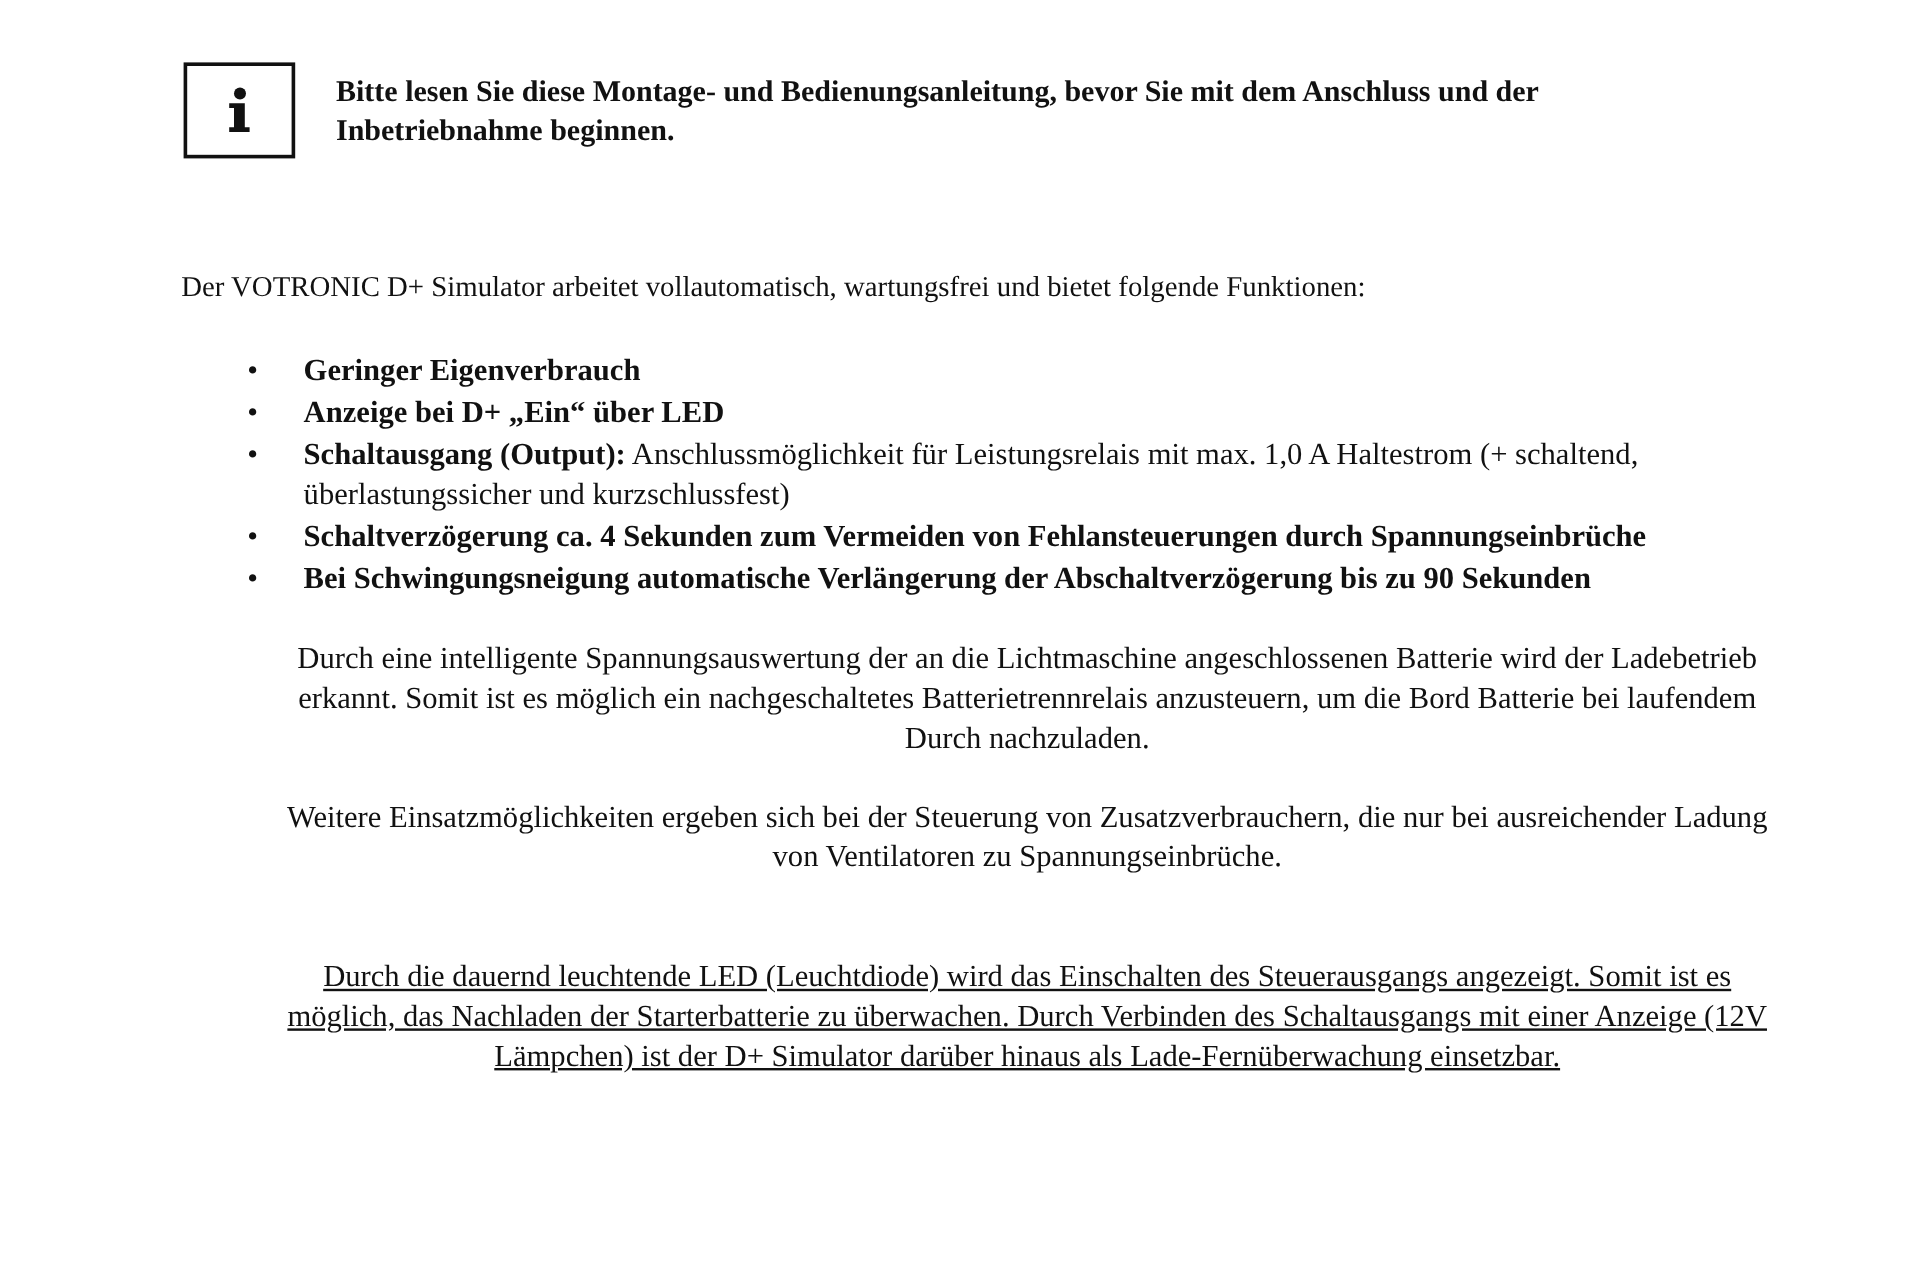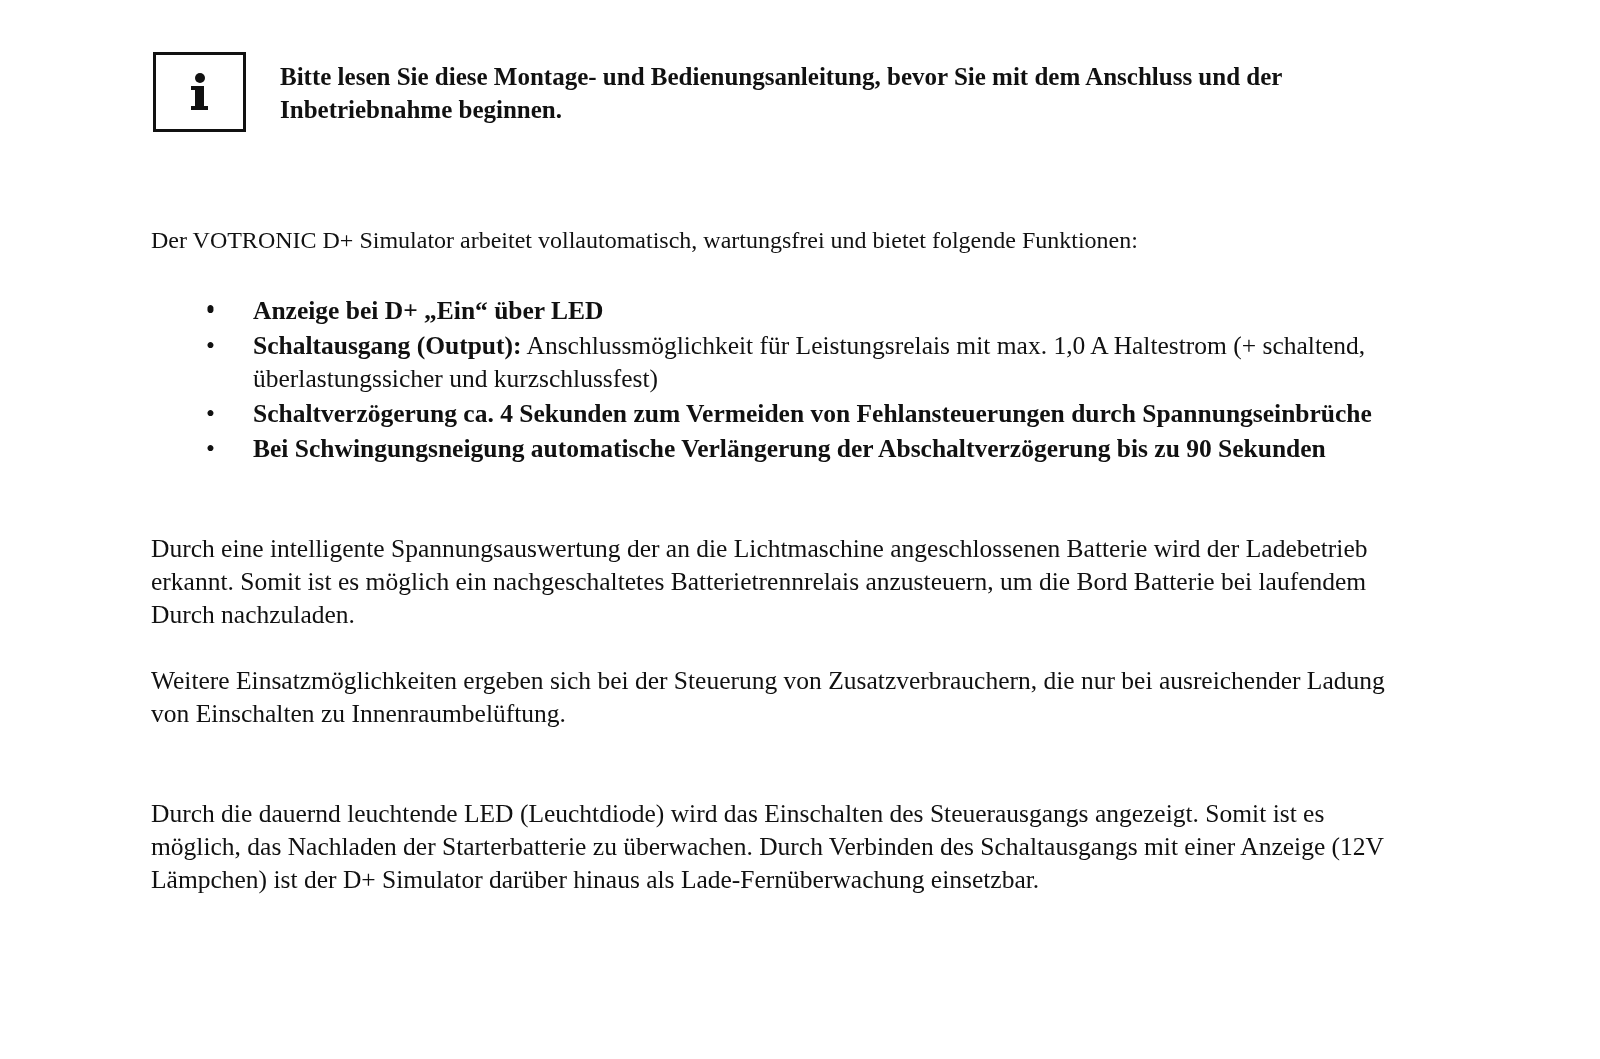--- a/index.html
+++ b/index.html
@@ -80,24 +80,24 @@
     font-weight: bold;
   }
   .para {
     position: absolute;
     left: 111px;
     width: 1410px;
     font-size: 25.5px;
     line-height: 33px;
     margin: 0;
   }
-  .para .ln { display: block; white-space: nowrap; }
+  .para .ln { display: block; white-space: nowrap; text-align: center; }
   .p1 { top: 532px; }
   .p2 { top: 664px; }
-  .p3 { top: 797px; }
+  .p3 { top: 797px; text-decoration: underline; }
 </style>
 </head>
 <body>
 
 <div class="page">
 
   <div class="info-box">
     <svg width="24" height="40" viewBox="0 0 24 40">
       <circle cx="12" cy="6" r="5" fill="#111111"></circle>
       <path d="M3 14 H16 V34 H20 V38 H3 V34 H7 V18 H3 Z" fill="#111111"></path>
@@ -107,21 +107,21 @@
   <div class="notice">
     <div>Bitte lesen Sie diese Montage- und Bedienungsanleitung, bevor Sie mit dem Anschluss und der</div>
     <div>Inbetriebnahme beginnen.</div>
   </div>
 
   <div class="intro">Der VOTRONIC  D+ Simulator arbeitet vollautomatisch, wartungsfrei und bietet folgende Funktionen:</div>
 
   <ul class="features">
     <li>
       <span class="bullet">•</span>
-      <span></span>
+      <span class="bold">Geringer Eigenverbrauch</span><span></span>
     </li>
     <li>
       <span class="bullet">•</span>
       <span class="bold">Anzeige bei D+ „Ein“ über LED</span><span></span>
     </li>
     <li>
       <span class="bullet">•</span>
       <span class="bold">Schaltausgang (Output):</span><span> Anschlussmöglichkeit für Leistungsrelais mit max. 1,0 A Haltestrom  (+ schaltend, überlastungssicher und kurzschlussfest)</span>
     </li>
     <li>
@@ -135,21 +135,21 @@
   </ul>
 
   <p class="para p1">
     <span class="ln">Durch eine intelligente Spannungsauswertung der an die Lichtmaschine angeschlossenen Batterie wird der Ladebetrieb</span>
     <span class="ln">erkannt. Somit ist es möglich ein nachgeschaltetes Batterietrennrelais anzusteuern, um die Bord Batterie bei laufendem</span>
     <span class="ln">Durch nachzuladen.</span>
   </p>
 
   <p class="para p2">
     <span class="ln">Weitere Einsatzmöglichkeiten ergeben sich bei der Steuerung von Zusatzverbrauchern, die nur bei ausreichender Ladung</span>
-    <span class="ln">von Einschalten zu Innenraumbelüftung.</span>
+    <span class="ln">von Ventilatoren zu Spannungseinbrüche.</span>
   </p>
 
   <p class="para p3">
     <span class="ln">Durch die dauernd leuchtende LED (Leuchtdiode) wird das Einschalten des Steuerausgangs angezeigt. Somit ist es</span>
     <span class="ln">möglich, das Nachladen der Starterbatterie zu überwachen. Durch Verbinden des Schaltausgangs mit einer Anzeige (12V</span>
     <span class="ln">Lämpchen) ist der  D+ Simulator darüber hinaus als Lade-Fernüberwachung einsetzbar.</span>
   </p>
 
 </div>
 

